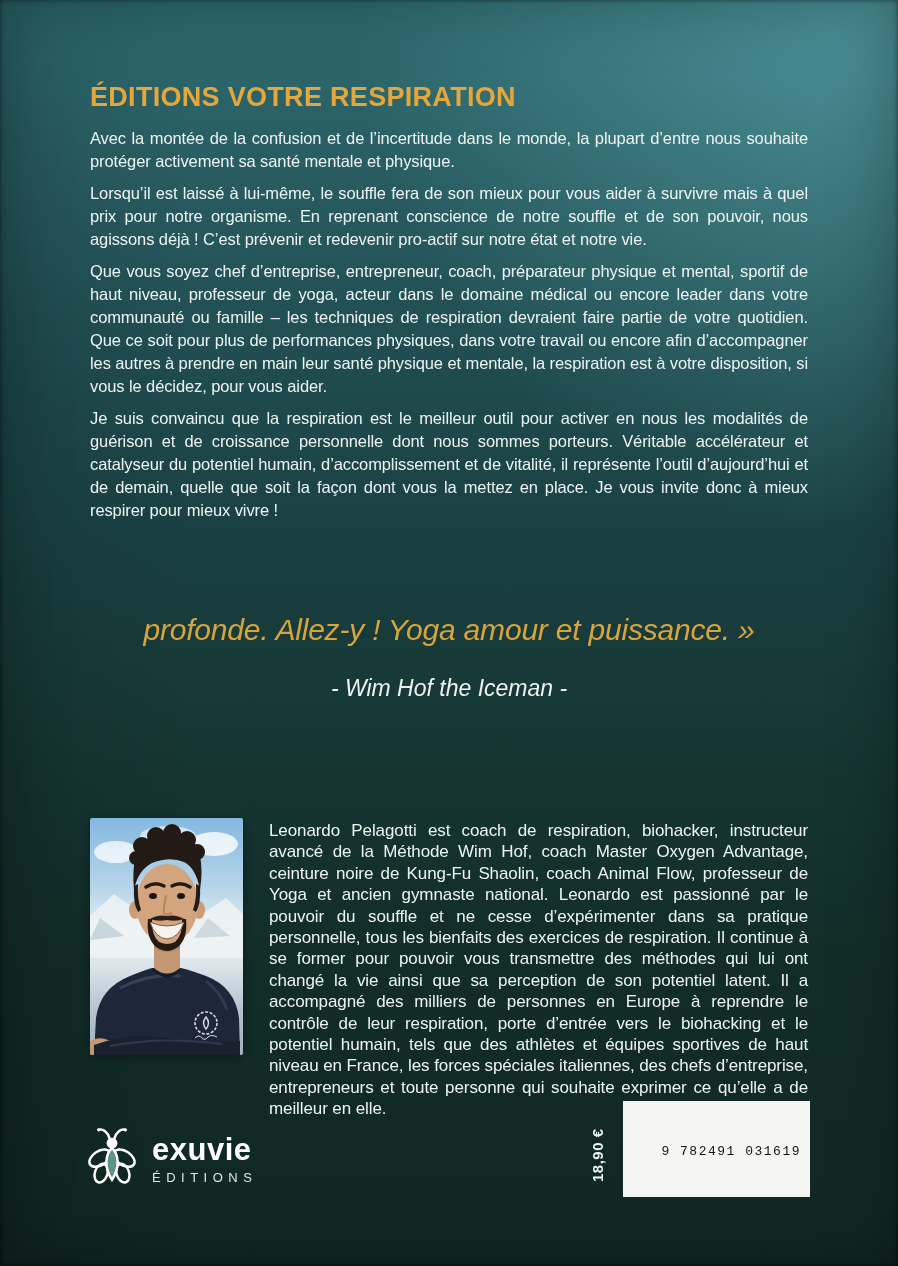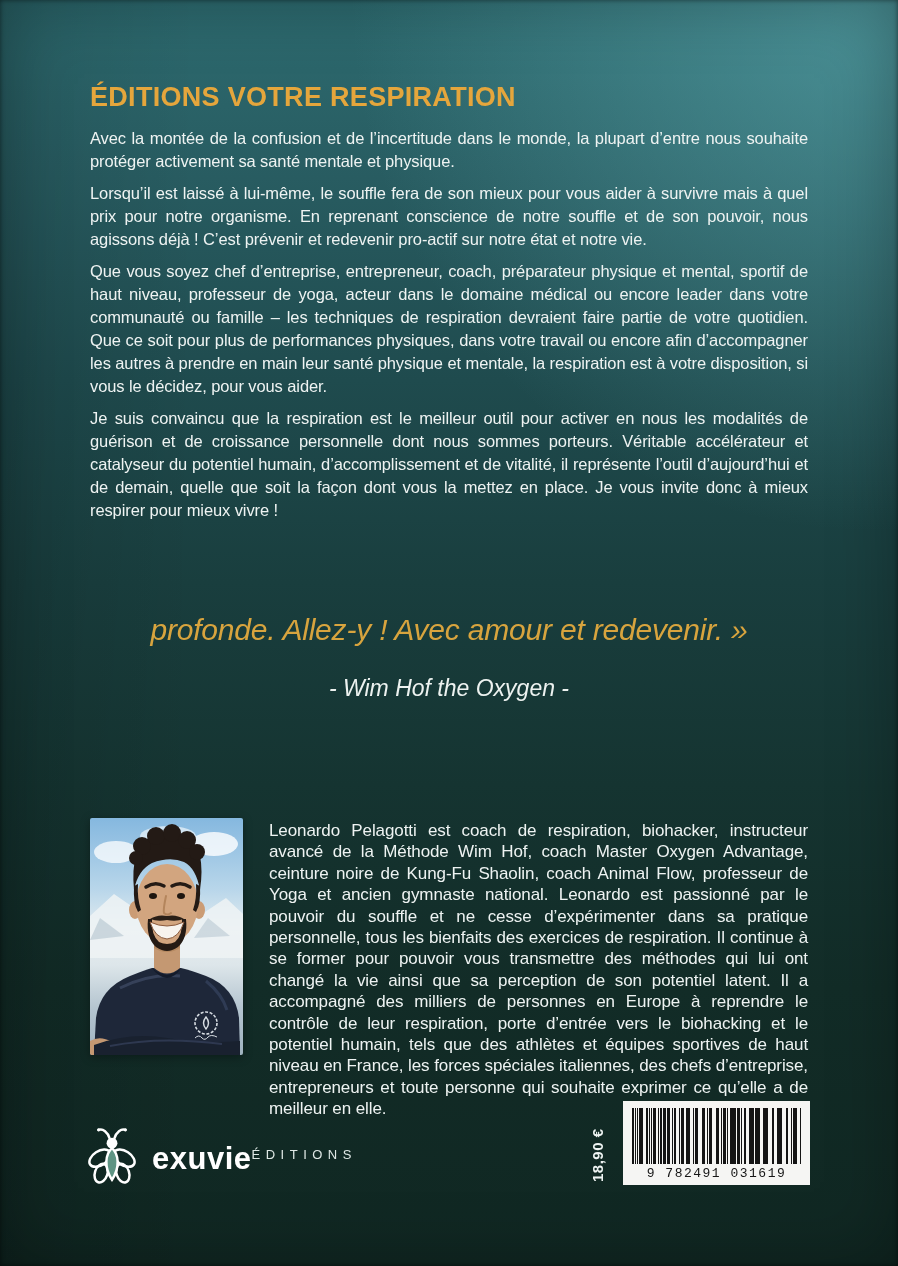--- a/index.html
+++ b/index.html
@@ -39,33 +39,33 @@
   .photo{flex:0 0 153px;width:153px;height:237px;border-radius:2px;overflow:hidden;
          box-shadow:0 2px 10px rgba(0,0,0,.35);}
   .photo svg{display:block;width:100%;height:100%;}
   .bio{
     margin:2px 0 0 26px;color:#eef3f2;font-size:17px;line-height:21.4px;
     text-align:justify;letter-spacing:-.1px;font-stretch:condensed;
   }
   
   .publisher{position:absolute;left:88px;top:1124px;display:flex;align-items:center;}
   .bee{width:48px;height:70px;}
-  .pub-text{margin-left:16px;display:flex;flex-direction:row;}
+  .pub-text{margin-left:16px;display:flex;flex-direction:column;}
   .brand{color:#ffffff;font-weight:bold;font-size:31px;letter-spacing:.5px;line-height:32px;}
   .sub{color:#dfe8e5;font-size:13px;letter-spacing:5.5px;margin-top:4px;}
   .price{
     position:absolute;left:586px;top:1124px;height:62px;width:22px;
     display:flex;align-items:center;justify-content:center;
     writing-mode:vertical-rl;transform:rotate(180deg);
     color:#eef3f2;font-size:15px;font-weight:bold;letter-spacing:.5px;
   }
   .barcode{
-    position:absolute;left:623px;top:1101px;width:187px;height:84px;
-    background:#f5f5f3;display:flex;flex-direction:column;
-    padding:7px 9px 4px 9px;box-sizing:border-box;
+    position:absolute;left:623px;top:1101px;width:187px;height:96px;
+    background:#f5f5f3;display:flex;
+    padding:7px 9px 4px 9px;box-sizing:border-box;align-items:center;
   }
   .bars{
     flex:1;
     background:
       repeating-linear-gradient(90deg,#141414 0 2px,transparent 2px 5px,#141414 5px 6px,transparent 6px 7px,#141414 7px 10px,transparent 10px 14px),
       repeating-linear-gradient(90deg,transparent 0 3px,#141414 3px 4px,transparent 4px 8px,#141414 8px 11px,transparent 11px 17px,#141414 17px 18px,transparent 18px 23px);
   }
   .digits{
     margin-top:2px;text-align:center;color:#161616;font-size:13px;
     font-family:"Liberation Mono",monospace;letter-spacing:1.5px;white-space:nowrap;
@@ -81,23 +81,23 @@
     <div>
         <p class="para">Avec la montée de la confusion et de l’incertitude dans le monde, la plupart d’entre nous souhaite protéger activement sa santé mentale et physique.</p>
         <p class="para">Lorsqu’il est laissé à lui-même, le souffle fera de son mieux pour vous aider à survivre mais à quel prix pour notre organisme. En reprenant conscience de notre souffle et de son pouvoir, nous agissons déjà ! C’est prévenir et redevenir pro-actif sur notre état et notre vie.</p>
         <p class="para">Que vous soyez chef d’entreprise, entrepreneur, coach, préparateur physique et mental, sportif de haut niveau, professeur de yoga, acteur dans le domaine médical ou encore leader dans votre communauté ou famille – les techniques de respiration devraient faire partie de votre quotidien. Que ce soit pour plus de performances physiques, dans votre travail ou encore afin d’accompagner les autres à prendre en main leur santé physique et mentale, la respiration est à votre disposition, si vous le décidez, pour vous aider.</p>
         <p class="para">Je suis convaincu que la respiration est le meilleur outil pour activer en nous les modalités de guérison et de croissance personnelle dont nous sommes porteurs. Véritable accélérateur et catalyseur du potentiel humain, d’accomplissement et de vitalité, il représente l’outil d’aujourd’hui et de demain, quelle que soit la façon dont vous la mettez en place. Je vous invite donc à mieux respirer pour mieux vivre !</p>
       </div>
   </div>
 
   <div class="quote-block">
     <div>
-        <div class="quote-line">profonde. Allez-y ! Avec amour et redevenir. »</div>
+        <div class="quote-line">profonde. Allez-y ! Yoga amour et puissance. »</div>
       </div>
-    <div class="attribution">- Wim Hof the Oxygen -</div>
+    <div class="attribution">- Wim Hof the Iceman -</div>
   </div>
 
   <div class="author">
     <div class="photo">
       <svg viewBox="0 0 153 237">
         <defs>
           <linearGradient id="sky" x1="0" y1="0" x2="0" y2="1">
             <stop offset="0" stop-color="#85b8df"></stop>
             <stop offset=".30" stop-color="#b8d6ea"></stop>
             <stop offset=".48" stop-color="#e6edf0"></stop>

